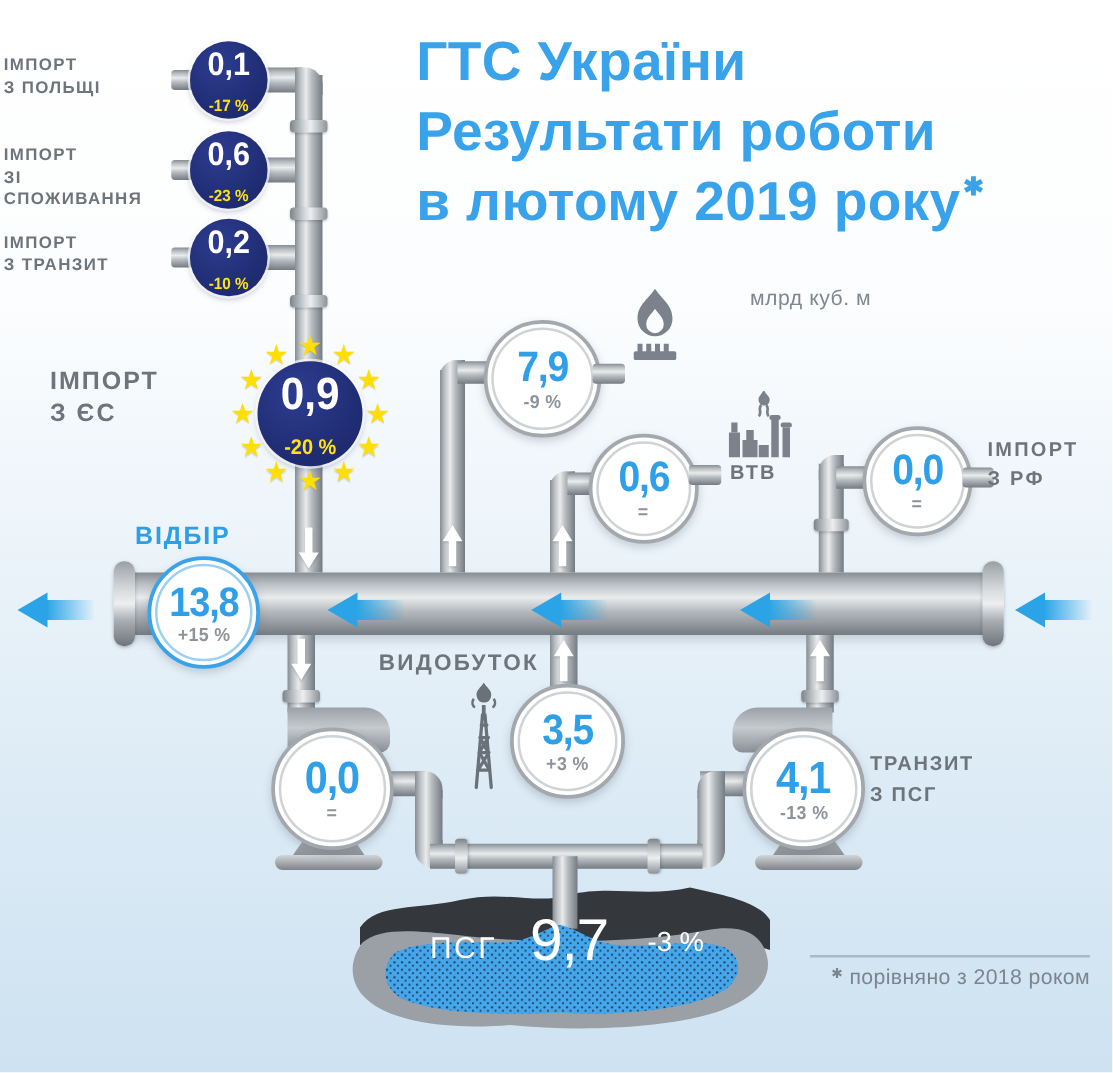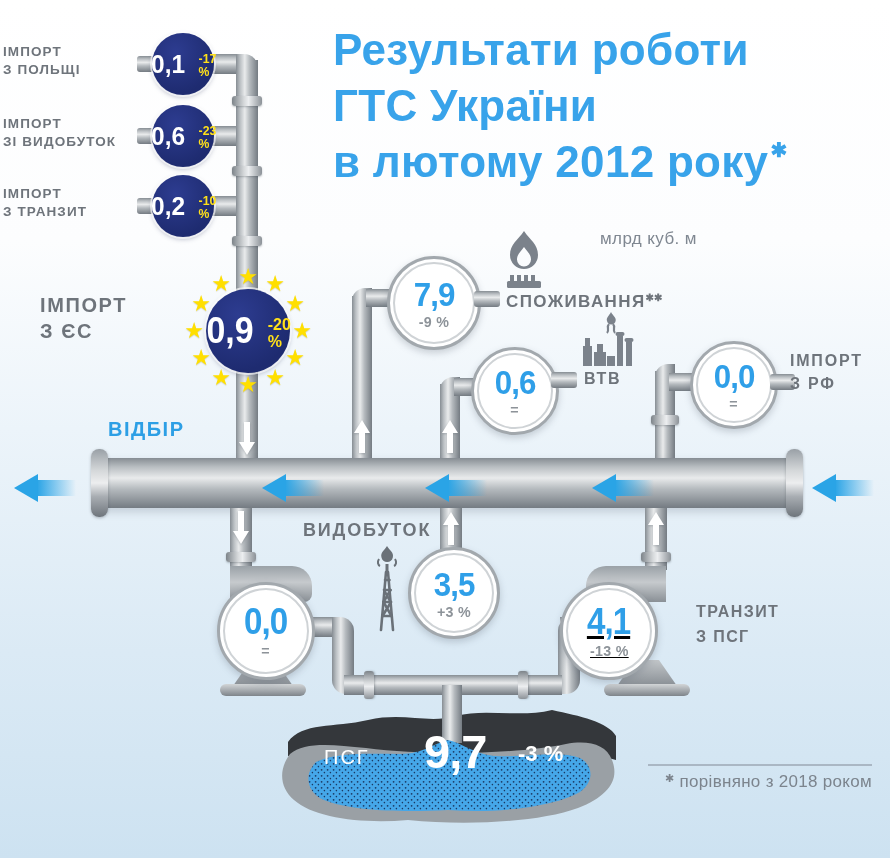--- a/index.html
+++ b/index.html
@@ -27,43 +27,43 @@
   .barrow{position:absolute; width:62px; height:28px;}
   .barrow::before{content:""; position:absolute; left:0; top:0; border-top:14px solid transparent; border-bottom:14px solid transparent; border-right:24px solid #2aa4e6;}
   .barrow .tail{position:absolute; left:23px; top:6px; width:39px; height:16px; background:linear-gradient(90deg,#2aa4e6,rgba(42,164,230,0));}
   
   .gauge{position:absolute; border-radius:50%; background:#fff; border:3px solid #a2a8ad; box-shadow:0 3px 7px rgba(90,100,115,.28); display:flex; flex-direction:column; align-items:center; justify-content:center;}
   .gauge .ring{position:absolute; inset:3px; border:2px solid #cfd3d6; border-radius:50%;}
   .gauge.blue{border-color:#3aa2e8;}
   .gauge.blue .ring{border-color:#9bd0f3;}
   .gauge .val{font-size:34px; font-weight:700; color:#2f9fe8; letter-spacing:-1px; line-height:1; transform:scaleX(.92); white-space:nowrap;}
   .gauge .pct{font-size:15px; font-weight:700; color:#8d9399; margin-top:3px; letter-spacing:.3px; transform:scaleX(.95); line-height:1;}
-  .ncircle{position:absolute; border-radius:50%; color:#fff; background:radial-gradient(circle at 38% 30%, #2d3c90 0%, #1e2b70 72%); box-shadow:0 0 0 2px rgba(255,255,255,.65), 0 2px 5px rgba(40,50,90,.35); display:flex; align-items:center; justify-content:center;gap:12px;}
+  .ncircle{position:absolute; border-radius:50%; color:#fff; background:radial-gradient(circle at 38% 30%, #2d3c90 0%, #1e2b70 72%); box-shadow:0 0 0 2px rgba(255,255,255,.65), 0 2px 5px rgba(40,50,90,.35); display:flex; flex-direction:column; align-items:center; justify-content:center;gap:12px;}
   .ncircle .val{font-size:26px; font-weight:700; line-height:1; transform:scaleX(.94); white-space:nowrap;}
   .ncircle .pct{font-size:13px; font-weight:700; color:#ffe01a; margin-top:2px; transform:scaleX(.94); line-height:1;}
   
   .lbl{position:absolute; color:#6e747b; font-weight:700; letter-spacing:1.1px; line-height:1.3; font-size:13.5px;}
   .r{}
   .title{position:absolute; left:333px; top:22px; color:#38a3ea; font-weight:700; font-size:44px; line-height:56px; letter-spacing:.3px; white-space:nowrap;}
   .title .tmark{font-size:20px; position:relative; top:-20px; margin-left:2px;}
   .smark{font-size:10px; position:relative; top:-6px; letter-spacing:0;}
   .star{position:absolute; width:24px; height:24px; color:#ffdf00; font-size:22px; line-height:24px; text-align:center; text-shadow:0 1px 1px rgba(120,110,0,.25);}
-  .stext{position:absolute; color:#fff; font-weight:700; line-height:1; white-space:nowrap;}
+  .stext{position:absolute; color:#fff; font-weight:400; line-height:1; white-space:nowrap;}
   .fnote{position:absolute; color:#7c848d; font-size:17px; text-align:right; letter-spacing:.3px;}
   .fnote .fmark{font-size:11px; position:relative; top:-5px;}
 </style>
 </head>
 <body>
 
 <div id="stage">
 
   <div class="title">
+    <div>ГТС України</div>
     <div>Результати роботи</div>
-    <div>ГТС України</div>
-    <div><span>в лютому 2012 року</span><span class="tmark">✱</span></div>
+    <div><span>в лютому 2019 року</span><span class="tmark">✱</span></div>
   </div>
   <div class="lbl r" style="left:600px;top:228px;width:278px;font-weight:400;font-size:17px;letter-spacing:.4px;color:#7f8791;">млрд куб. м</div>
 
   <div class="ph" style="left:137px;top:56px;width:18px;height:16px;border-radius:3px;"></div>
   <div class="ph" style="left:137px;top:128px;width:18px;height:16px;border-radius:3px;"></div>
   <div class="ph" style="left:137px;top:198px;width:18px;height:16px;border-radius:3px;"></div>
   <div class="ph" style="left:208px;top:54px;width:34px;height:20px;"></div>
   <div class="pv" style="left:236px;top:54px;width:22px;height:22px;border-top-right-radius:14px;"></div>
   <div class="ph" style="left:208px;top:126px;width:32px;height:20px;"></div>
   <div class="ph" style="left:208px;top:196px;width:32px;height:20px;"></div>
@@ -78,21 +78,21 @@
   <div class="lbl r" style="left:3px;top:43px;width:128px;">
     <div>ІМПОРТ</div>
       <div>З ПОЛЬЩІ</div>
   </div>
   <div class="ncircle" style="left:152px;top:33px;width:62px;height:62px;">
     <div class="val">0,1</div>
     <div class="pct">-17 %</div>
   </div>
   <div class="lbl r" style="left:3px;top:115px;width:128px;">
     <div>ІМПОРТ</div>
-      <div>ЗІ ВИДОБУТОК</div>
+      <div>ЗІ СПОЖИВАННЯ</div>
   </div>
   <div class="ncircle" style="left:152px;top:105px;width:62px;height:62px;">
     <div class="val">0,6</div>
     <div class="pct">-23 %</div>
   </div>
   <div class="lbl r" style="left:3px;top:185px;width:128px;">
     <div>ІМПОРТ</div>
       <div>З ТРАНЗИТ</div>
   </div>
   <div class="ncircle" style="left:152px;top:175px;width:62px;height:62px;">
@@ -138,23 +138,20 @@
       <path fill="#7b828b" fill-rule="evenodd" d="M22 0 C16 9 8 13 8 24 a14 14 0 0 0 28 0 C36 13 28 9 22 0 Z M22 16 c3.5 5 7 7.5 7 12.5 a7 7 0 0 1 -14 0 c0 -5 3.5 -7.5 7 -12.5 Z"></path>
       <g fill="#7b828b">
           <rect x="5" y="50" width="34" height="7" rx="1.5"></rect>
           <rect x="8" y="44" width="4" height="7"></rect>
           <rect x="15" y="44" width="4" height="7"></rect>
           <rect x="22" y="44" width="4" height="7"></rect>
           <rect x="29" y="44" width="4" height="7"></rect>
         </g>
     </svg>
   </span>
-  <div class="lbl" style="left:506px;top:291px;font-size:17px;letter-spacing:1.4px;">
-    <span>СПОЖИВАННЯ</span><span class="smark">✱✱</span>
-  </div>
 
   <div class="pv" style="left:440px;top:384px;width:20px;height:74px;"></div>
   <div class="pv" style="left:440px;top:377px;width:20px;height:20px;border-top-left-radius:13px;"></div>
   <div class="ph" style="left:454px;top:378px;width:22px;height:18px;"></div>
   <div class="war up" style="left:442px;top:420px;">
       <div class="stem"></div>
     </div>
   <div class="gauge" style="left:471px;top:347px;width:82px;height:82px;">
     <div class="ring"></div>
     <div class="val">0,6</div>
@@ -209,20 +206,25 @@
       <div class="tail"></div>
     </div>
   <div class="barrow" style="left:592px;top:474px;">
       <div class="tail"></div>
     </div>
   <div class="barrow" style="left:812px;top:474px;">
       <div class="tail"></div>
     </div>
 
   <div class="lbl" style="left:108px;top:416px;font-size:20px;letter-spacing:1.5px;color:#2d9fe5;">ВІДБІР</div>
+  <div class="gauge blue" style="left:118px;top:445px;width:84px;height:84px;">
+    <div class="ring"></div>
+    <div class="val" style="font-size:33px;">13,8</div>
+    <div class="pct">+15 %</div>
+  </div>
 
   <div class="pv" style="left:230px;top:508px;width:22px;height:62px;"></div>
   <div class="war down" style="left:233px;top:511px;">
       <div class="stem"></div>
     </div>
   <div class="cplv" style="left:226px;top:552px;width:30px;height:10px;"></div>
   <div class="housing" style="left:230px;top:566px;width:82px;height:36px;border-radius:0 20px 8px 0;"></div>
   <div class="ph" style="left:298px;top:617px;width:42px;height:20px;"></div>
   <div class="pv" style="left:332px;top:617px;width:22px;height:22px;border-top-right-radius:14px;"></div>
   <div class="pv" style="left:332px;top:632px;width:22px;height:48px;"></div>
@@ -267,21 +269,21 @@
   <div class="cplv" style="left:641px;top:552px;width:30px;height:10px;"></div>
   <div class="housing" style="left:586px;top:566px;width:80px;height:36px;border-radius:20px 0 0 8px;"></div>
   <div class="ph" style="left:560px;top:617px;width:46px;height:20px;"></div>
   <div class="pv" style="left:558px;top:617px;width:22px;height:22px;border-top-left-radius:14px;"></div>
   <div class="pv" style="left:558px;top:632px;width:22px;height:48px;"></div>
   <div class="pv" style="left:558px;top:672px;width:22px;height:22px;border-bottom-right-radius:14px;"></div>
   <div class="ph" style="left:452px;top:675px;width:110px;height:20px;"></div>
   <div class="cplh" style="left:518px;top:671px;width:10px;height:28px;"></div>
   <div class="foot" style="left:617px;top:660px;width:60px;height:26px;"></div>
   <div class="base" style="left:604px;top:684px;width:86px;height:12px;"></div>
-  <div class="gauge" style="left:560px;top:582px;width:92px;height:92px;text-decoration:underline;">
+  <div class="gauge" style="left:594px;top:582px;width:92px;height:92px;">
     <div class="ring"></div>
     <div class="val" style="font-size:36px;">4,1</div>
     <div class="pct">-13 %</div>
   </div>
   <div class="lbl" style="left:696px;top:600px;font-size:16px;letter-spacing:1.4px;line-height:1.55;">
     <div>ТРАНЗИТ</div>
       <div>З ПСГ</div>
   </div>
 
   <svg style="position:absolute;left:278px;top:696px;" width="344" height="136" viewBox="0 0 344 136">
@@ -292,21 +294,21 @@
   <svg style="position:absolute;left:278px;top:696px;" width="344" height="136" viewBox="0 0 344 136">
     <defs>
       <pattern id="spk" width="6" height="6" patternUnits="userSpaceOnUse">
         <rect width="6" height="6" fill="#45a7e9"></rect>
         <circle cx="1.6" cy="1.8" r="0.9" fill="#1a3a64"></circle>
         <circle cx="4.4" cy="4.6" r="0.8" fill="#1a3a64"></circle>
       </pattern>
     </defs>
     <path fill="url(#spk)" d="M38 66 C26 78 28 96 46 104 C76 116 130 116 170 114 C222 118 278 110 302 96 C316 86 316 70 302 62 C280 54 250 62 216 60 C196 58 182 46 170 44 C158 46 146 58 122 58 C90 58 60 56 38 66 Z"></path>
   </svg>
-  <div class="stext" style="left:324px;top:747px;font-size:20px;letter-spacing:2px;font-weight:400;">ПСГ</div>
+  <div class="stext" style="left:344px;top:747px;font-size:24px;letter-spacing:2px;font-weight:400;">ПСГ</div>
   <div class="stext" style="left:424px;top:728px;font-size:47px;letter-spacing:-1px;">9,7</div>
   <div class="stext" style="left:518px;top:743px;font-size:22px;">-3 %</div>
 
   <div style="position:absolute;left:648px;top:764px;width:224px;height:2px;background:#aab7c4;"></div>
   <div class="fnote" style="left:560px;top:772px;width:312px;">
     <span class="fmark">✱</span><span> порівняно з 2018 роком</span>
   </div>
 
 </div>
 

